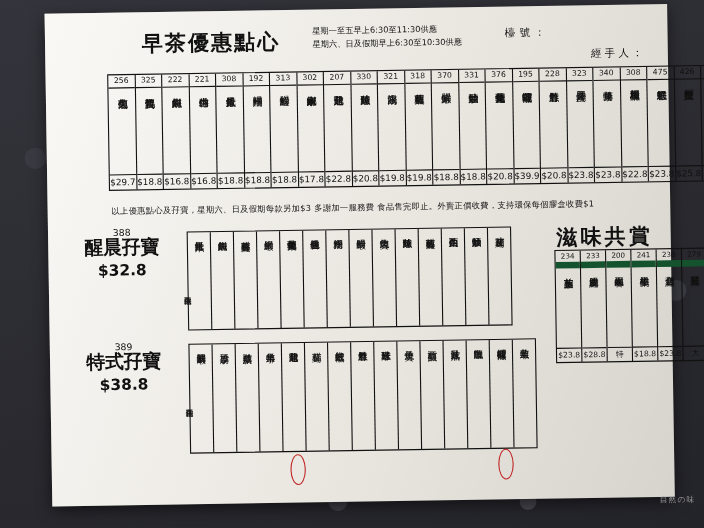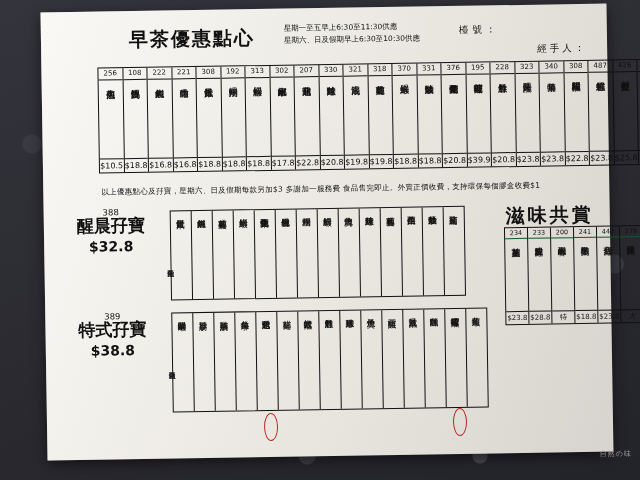--- a/index.html
+++ b/index.html
@@ -83,21 +83,21 @@
   .grid2{position:absolute;display:flex;border:1px solid #111;}
   .grid2 .col{width:20px;border-right:1px solid #111;display:flex;justify-content:center;padding:2px 0;}
   .grid2 .col:last-child{border-right:none;}
   .g2txt{font-size:8.5px;line-height:10px;color:#111;}
 
   
   .rtitle{position:absolute;left:462px;top:198px;font-size:19px;font-weight:bold;letter-spacing:3px;color:#111;}
   .grid3{position:absolute;left:460px;top:222px;display:flex;border:1px solid #111;}
   .grid3 .col{width:22px;border-right:1px solid #111;display:flex;flex-direction:column;align-items:center;}
   .grid3 .col:last-child{border-right:none;}
-  .g3num{font-size:6.5px;height:10px;line-height:10px;border-bottom:1px solid #14532d;width:100%;text-align:center;color:#111;}
+  .g3num{font-size:6.5px;height:10px;line-height:10px;border-bottom:6px solid #14532d;width:100%;text-align:center;color:#111;}
   .g3name{height:70px;border-bottom:1px solid #111;width:100%;display:flex;justify-content:center;padding-top:2px;font-size:8.5px;line-height:10px;color:#111;}
   .g3price{font-size:7px;height:12px;line-height:12px;width:100%;text-align:center;color:#111;}
 
   .circle{
     position:absolute;border:1.6px solid #c02424;border-radius:50%;
     width:12px;height:26px;
   }
   .wm{position:absolute;right:8px;bottom:21px;font-size:7px;color:#9a9a9a;letter-spacing:1px;}
 </style>
 </head>
@@ -116,24 +116,24 @@
     <div class="meta">檯號：</div>
     <div class="meta2">經手人：</div>
   </div>
 
   <div class="grid1">
     <div class="col">
         <div class="num">256</div>
         <div class="name">
           <span class="vert">生煎菜肉包</span>
         </div>
-        <div class="price">$10.5</div>
-      </div>
-    <div class="col">
-        <div class="num">108</div>
+        <div class="price">$29.7</div>
+      </div>
+    <div class="col">
+        <div class="num">325</div>
         <div class="name">
           <span class="vert">鵪鶉蛋燒賣</span>
         </div>
         <div class="price">$18.8</div>
       </div>
     <div class="col">
         <div class="num">222</div>
         <div class="name">
           <span class="vert">鹹魚肉餅</span>
         </div>
@@ -252,21 +252,21 @@
         <div class="price">$23.8</div>
       </div>
     <div class="col">
         <div class="num">308</div>
         <div class="name">
           <span class="vert">粗糧黑椒腸粉</span>
         </div>
         <div class="price">$22.8</div>
       </div>
     <div class="col">
-        <div class="num">487</div>
+        <div class="num">475</div>
         <div class="name">
           <span class="vert">鮮蝦芒果糕</span>
         </div>
         <div class="price">$23.8</div>
       </div>
     <div class="col">
         <div class="num">426</div>
         <div class="name">
           <span class="vert">蟹籽燒賣皇</span>
         </div>
@@ -416,21 +416,21 @@
         <div class="g3price">特</div>
       </div>
     <div class="col">
         <div class="g3num">241</div>
         <div class="g3name">
           <span class="vert">黑椒牛柏葉</span>
         </div>
         <div class="g3price">$18.8</div>
       </div>
     <div class="col">
-        <div class="g3num">442</div>
+        <div class="g3num">238</div>
         <div class="g3name">
           <span class="vert">菇蘿合包</span>
         </div>
         <div class="g3price">$23.8</div>
       </div>
     <div class="col">
         <div class="g3num">279</div>
         <div class="g3name">
           <span class="vert">蒸雞翼仔</span>
         </div>

